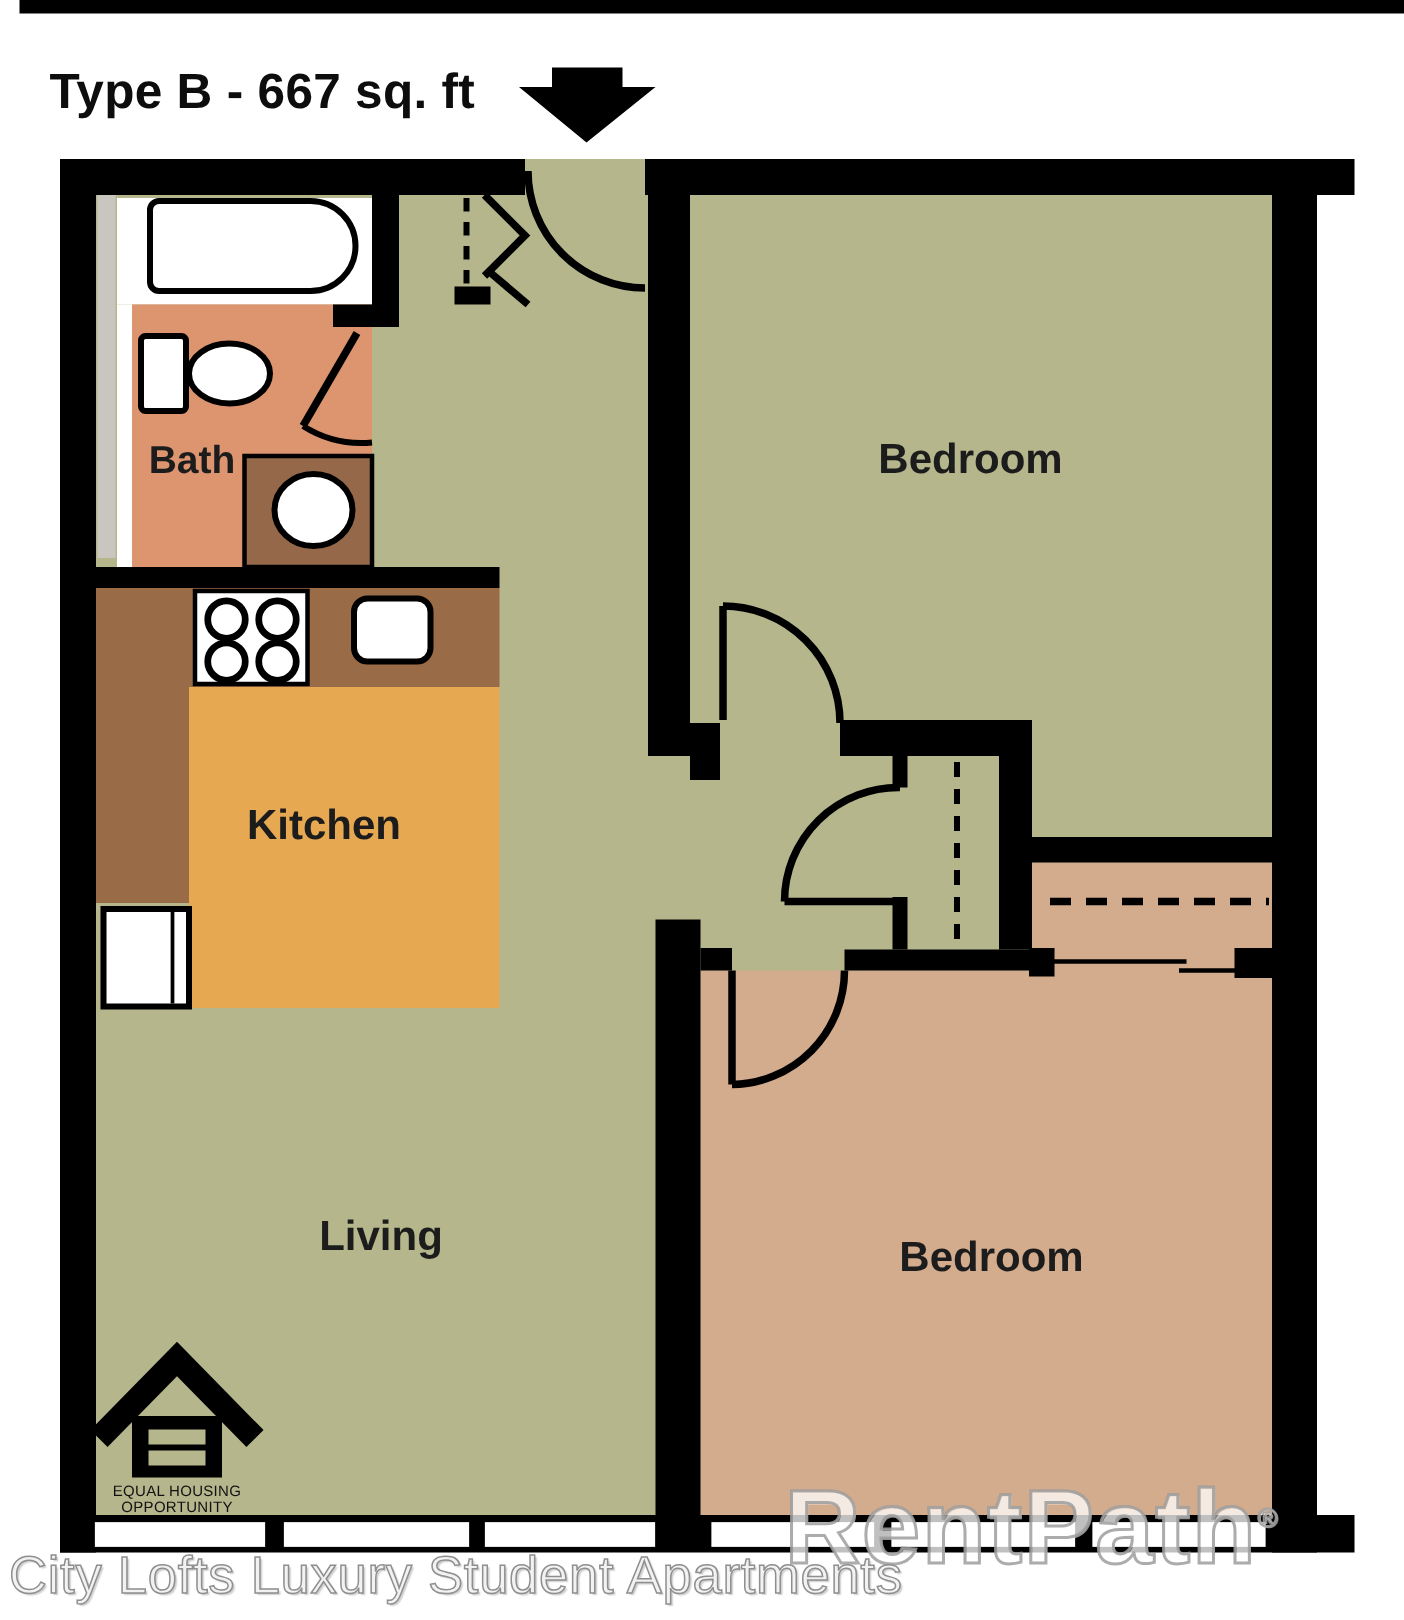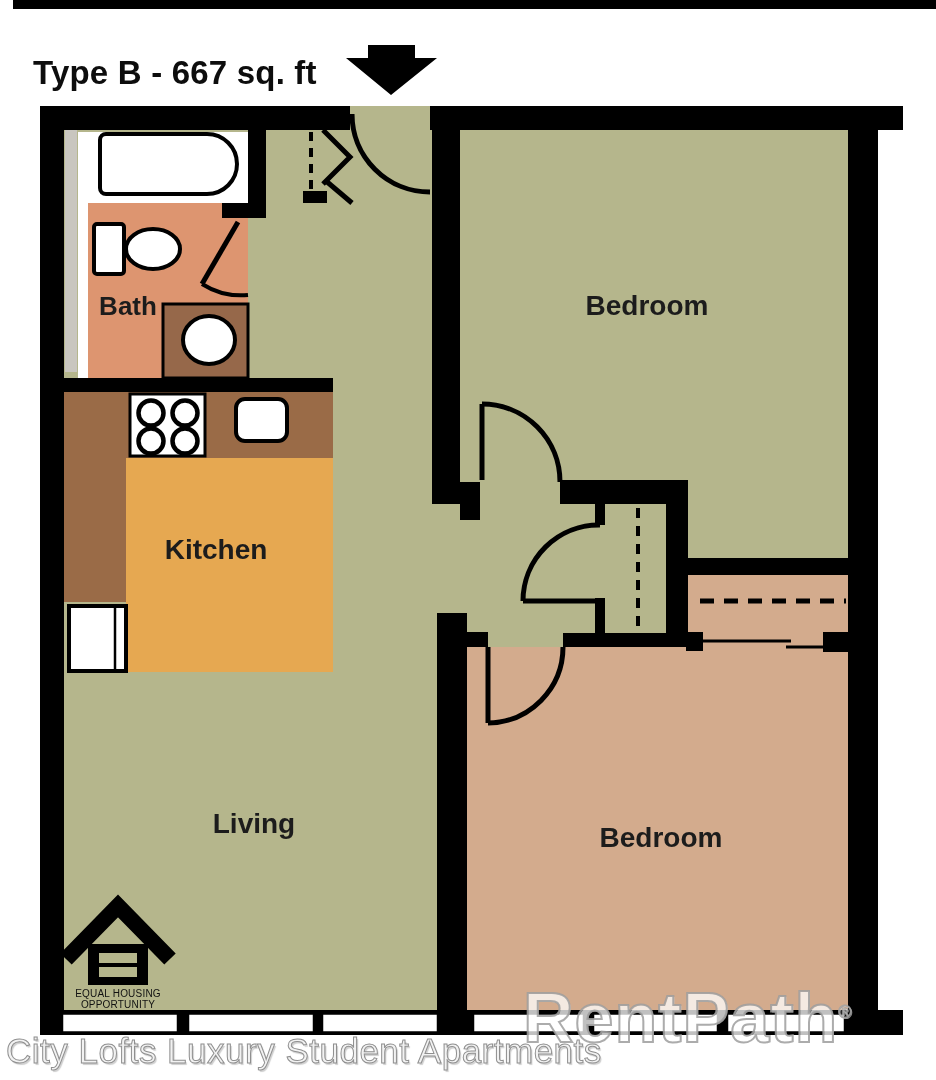--- a/index.html
+++ b/index.html
@@ -2,21 +2,21 @@
 <html><head>
 <meta charset="utf-8">
 <style>
   html,body{margin:0;padding:0;background:#fff;}
   #stage{position:relative;width:936px;height:1080px;background:#fff;overflow:hidden;
          font-family:"Liberation Sans",sans-serif;}
   #plan-svg{position:absolute;left:0;top:0;display:block;}
   #plan-svg text{font-family:"Liberation Sans",sans-serif;}
   .room-label{font-weight:bold;fill:#1c1c1c;}
   .eho-text{font-size:10px;fill:#111;letter-spacing:.2px;}
-  #title{position:absolute;left:33px;top:54px;font-size:33px;font-weight:bold;color:#0d0d0d;
+  #title{position:absolute;left:33px;top:42px;font-size:33px;font-weight:bold;color:#0d0d0d;
          letter-spacing:.2px;white-space:nowrap;text-align:center;}
   #watermark{position:absolute;left:523px;top:978px;font-size:70px;font-weight:bold;
              color:rgba(255,255,255,.45);-webkit-text-stroke:2px rgba(158,158,158,.85);
              text-shadow:1px 1px 0 rgba(255,255,255,.55);letter-spacing:1px;white-space:nowrap;
              z-index:5;pointer-events:none;}
   #watermark sup{font-size:18px;-webkit-text-stroke:1px rgba(158,158,158,.85);}
   #caption{position:absolute;left:6px;top:1031px;font-size:35px;font-weight:normal;
            color:#f2f2f2;-webkit-text-stroke:1px #8f8f8f;
            text-shadow:1.5px 1.5px 1px #cfcfcf;letter-spacing:.5px;white-space:nowrap;z-index:6;}
 </style>

